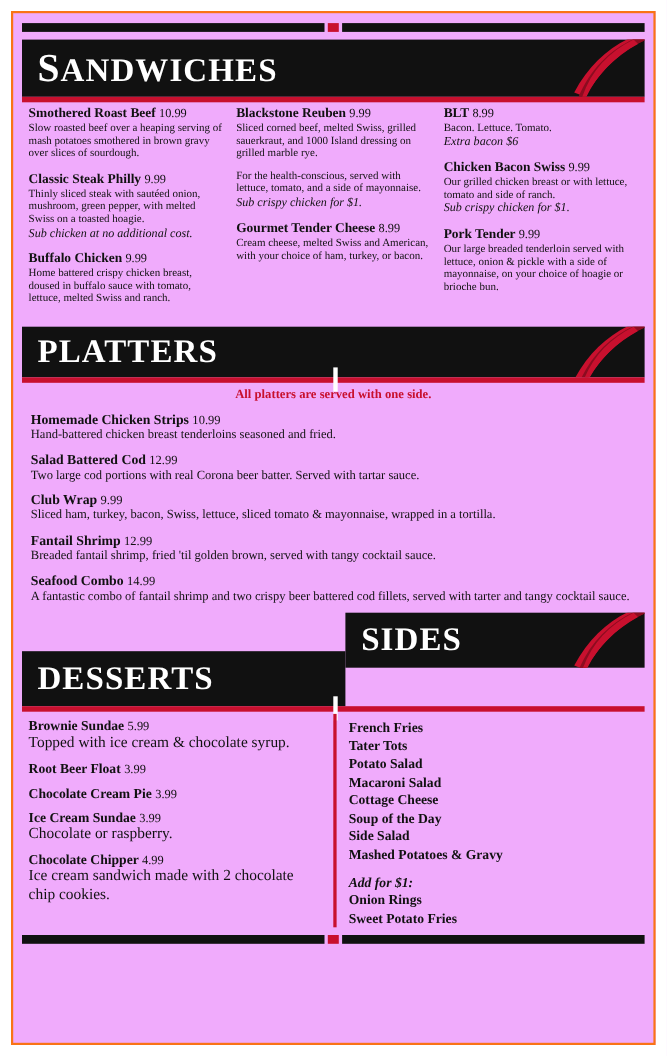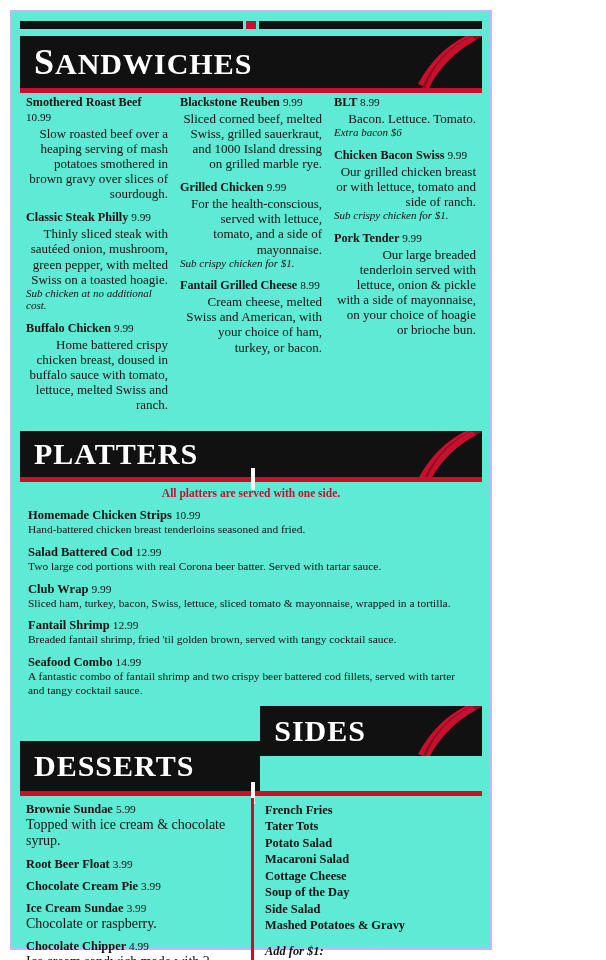--- a/index.html
+++ b/index.html
@@ -9,25 +9,25 @@
     color:#111;
   }
   .page{
     position:relative;width:606px;height:960px;
     background:#fff;
     box-sizing:border-box;
     padding:10px 10px 8px 10px;
   }
   .frame{
     position:relative;
-    border:2px solid #c4b5fd;
-    width:482px;height:940px;
+    border:2px solid #f97316;
+    width:586px;height:940px;
     box-sizing:border-box;
     padding:6px 8px;
-    background:#5eead4;
+    background:#f0abfc;
   }
   
   .endbar{
     display:flex;align-items:center;height:10px;margin:2px 0 4px 0;
   }
   .endbar .blk{flex:1;height:8px;background:#111;}
   .endbar .red{width:10px;height:8px;background:#c8102e;margin:0 3px;}
   .endbar.bottom{margin:6px 0 0 0;}
 
   
@@ -75,21 +75,21 @@
     text-align:center;color:#c8102e;font-size:11.5px;font-weight:bold;
     margin:5px 0 7px 0;font-family:"Liberation Serif", serif;
   }
 
   
   .cols3{display:flex;gap:12px;padding:0 6px;}
   .col{flex:1;}
   .item{margin-bottom:9px;}
   .item .nm{font-weight:bold;font-size:12.2px;}
   .item .pr{font-size:11.2px;font-weight:normal;}
-  .item .ds{font-size:13px;line-height:1.16;margin-top:1px;text-align:right;}
+  .item .ds{font-size:10px;line-height:1.16;margin-top:1px;}
   .item .it{font-style:italic;font-size:11px;line-height:1.15;}
 
   
   .platters{padding:2px 8px 0 8px;}
   .platter{margin-bottom:8px;}
   .platter .nm{font-weight:bold;font-size:12.5px;}
   .platter .pr{font-weight:normal;font-size:11.4px;}
   .platter .ds{font-size:11.4px;line-height:1.2;margin-top:0px;}
 
   
@@ -146,26 +146,25 @@
           <div class="ds">Home battered crispy chicken breast, doused in buffalo sauce with tomato, lettuce, melted Swiss and ranch.</div>
         </div>
       </div>
 
       <div class="col">
         <div class="item">
           <div class="nm"><span>Blackstone Reuben</span> <span class="pr">9.99</span></div>
           <div class="ds">Sliced corned beef, melted Swiss, grilled sauerkraut, and 1000 Island dressing on grilled marble rye.</div>
         </div>
         <div class="item">
-          <div class="nm"><span>Grilled Chicken</span> <span class="pr">9.99</span></div>
           <div class="ds">For the health-conscious, served with lettuce, tomato, and a side of mayonnaise.</div>
           <div class="it">Sub crispy chicken for $1.</div>
         </div>
         <div class="item">
-          <div class="nm"><span>Fantail Grilled Cheese</span> <span class="pr">8.99</span></div>
+          <div class="nm"><span>Gourmet Tender Cheese</span> <span class="pr">8.99</span></div>
           <div class="ds">Cream cheese, melted Swiss and American, with your choice of ham, turkey, or bacon.</div>
         </div>
       </div>
 
       <div class="col">
         <div class="item">
           <div class="nm"><span>BLT</span> <span class="pr">8.99</span></div>
           <div class="ds">Bacon. Lettuce. Tomato.</div>
           <div class="it">Extra bacon $6</div>
         </div>

